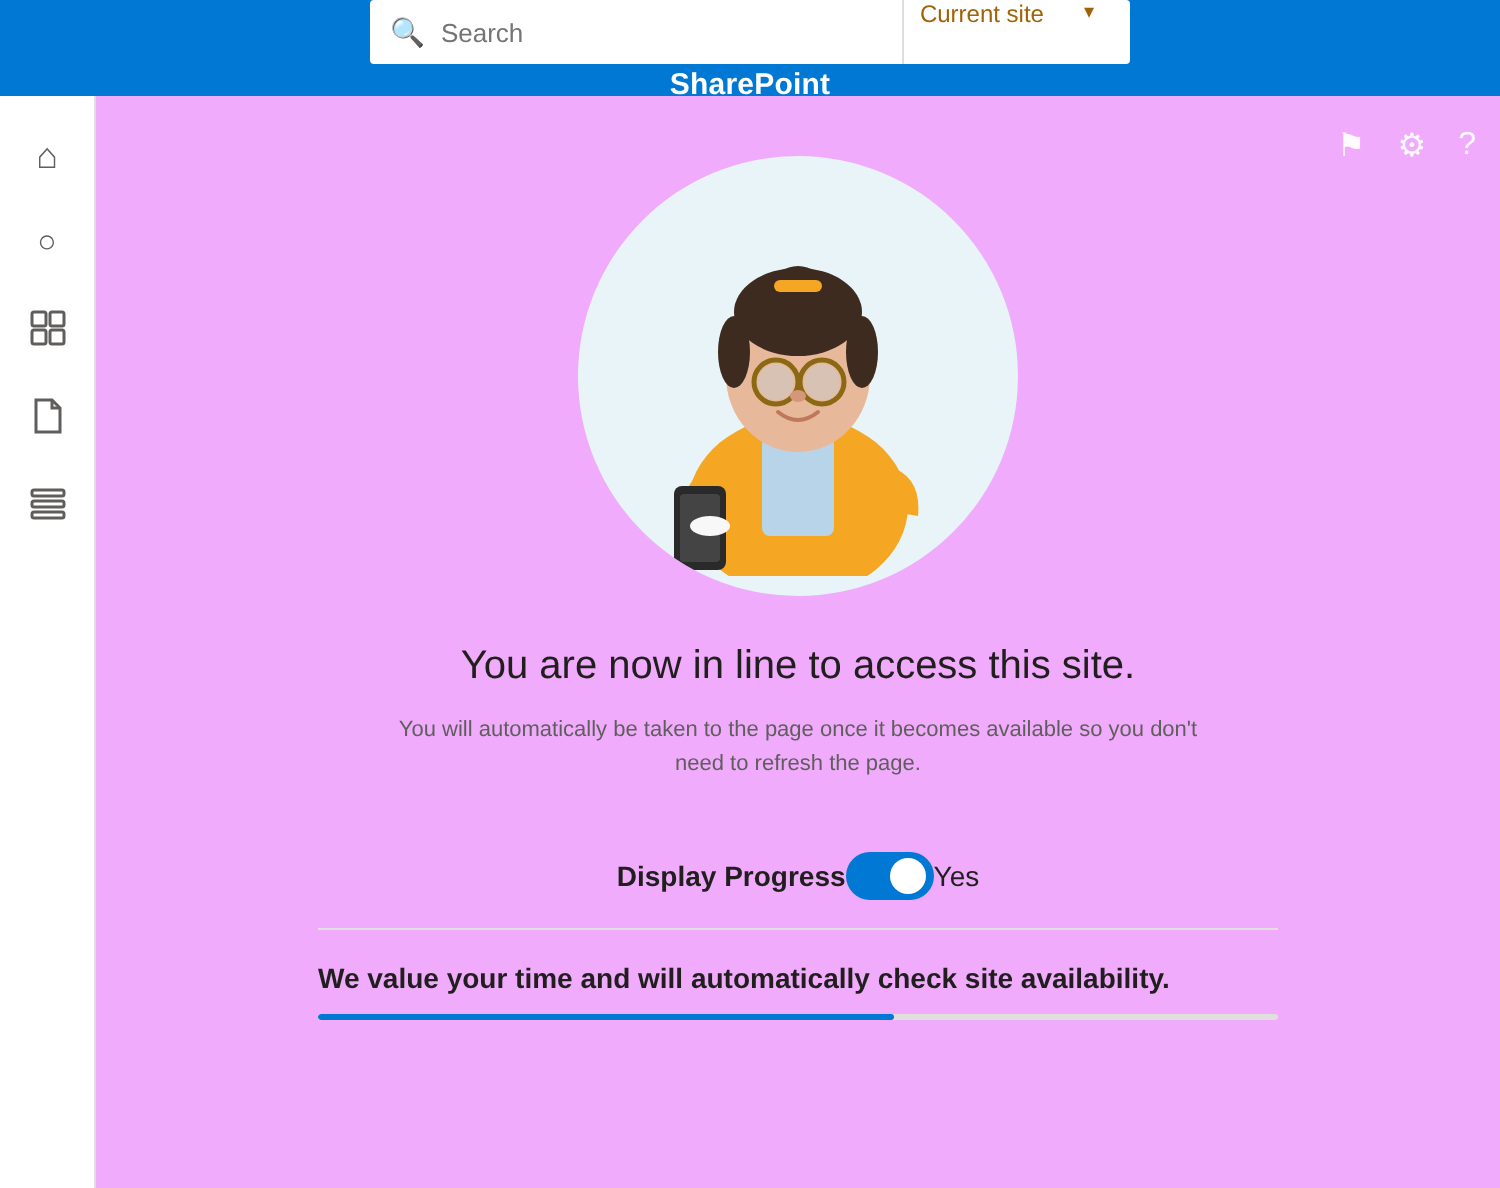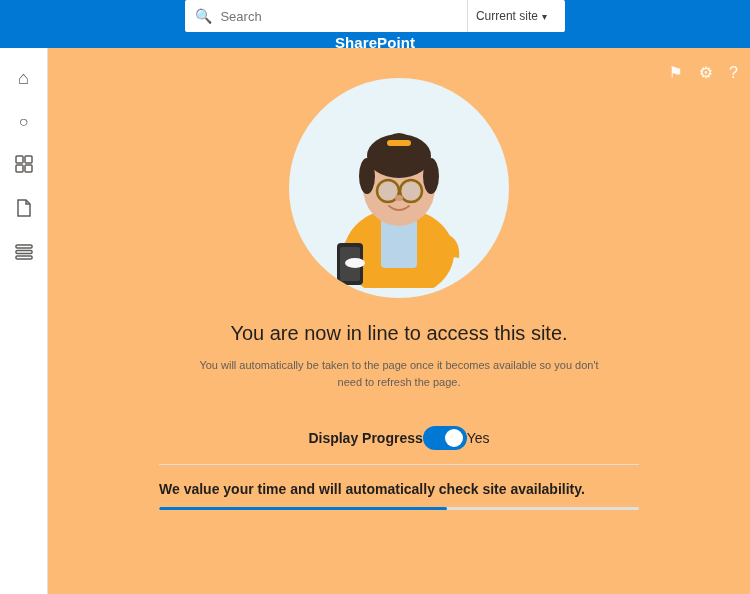--- a/index.html
+++ b/index.html
@@ -79,26 +79,25 @@
       flex: 1;
       font-size: 13px;
       color: #555;
       border: none;
       outline: none;
       background: transparent;
     }
 
     .search-scope {
       display: flex;
-      align-items: center;
-      gap: 4px;
+      gap: 20px;
       padding: 0 8px;
       border-left: 1px solid #ddd;
       font-size: 12px;
-      color: #404040;
+      color: #a16207;
       cursor: pointer;
       height: 100%;
     }
 
     .nav-icons-right {
       display: flex;
       align-items: center;
       gap: 16px;
       margin-left: auto;
     }
@@ -139,21 +138,21 @@
     }
 
     .sidebar-icon {
       font-size: 18px;
       color: #605e5c;
     }
 
     
     .main-content {
       flex: 1;
-      background: #fdba74;
+      background: #f0abfc;
       display: flex;
       flex-direction: column;
       align-items: center;
       padding: 20px 20px;
       overflow-y: auto;
     }
 
     
     .illustration-container {
       width: 220px;

